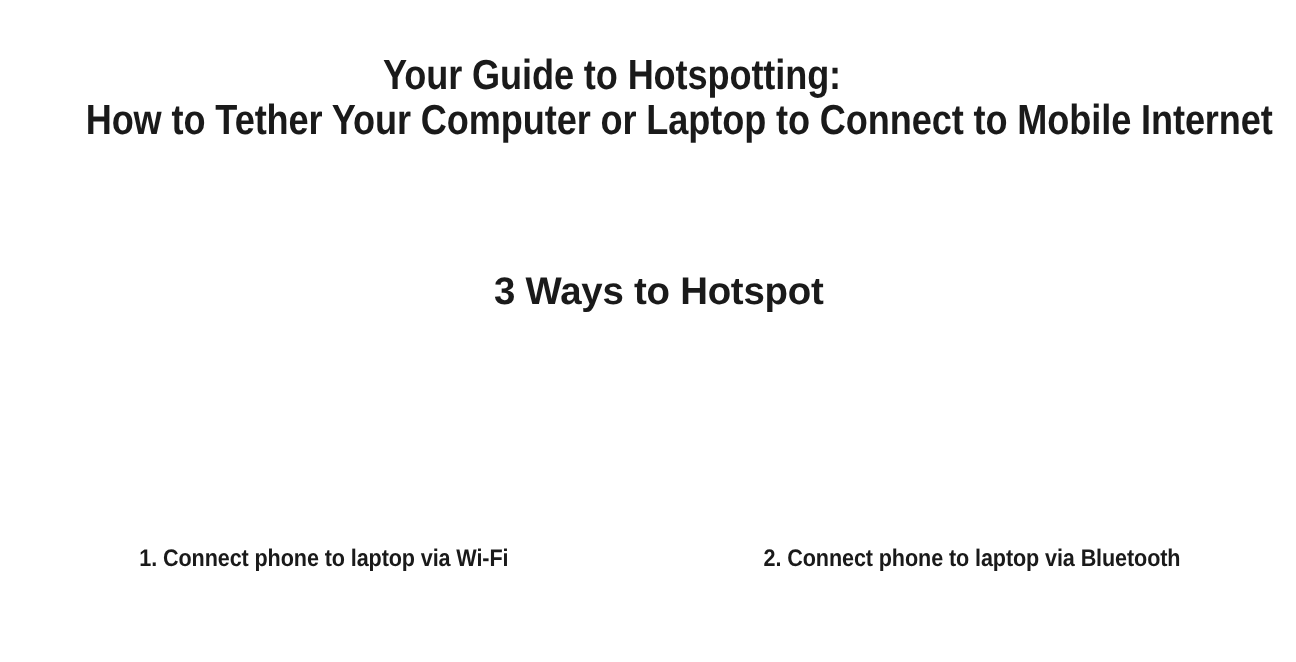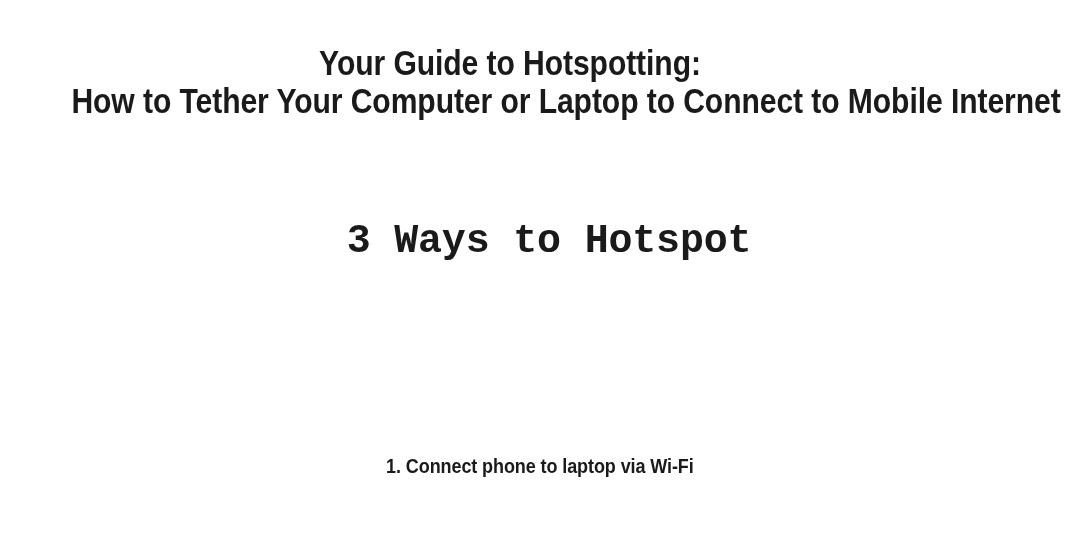--- a/index.html
+++ b/index.html
@@ -45,29 +45,28 @@
   }
 
   
   .section-heading {
     position: absolute;
     top: 222px;
     left: 0;
     width: 1080px;
     text-align: center;
     font-weight: 700;
-    font-size: 40px;
+    font-size: 32px;
     line-height: 40px;
     letter-spacing: -0.2px;
     color: #1a1a1a;
     white-space: nowrap;
     
     padding-left: 18px;
     box-sizing: border-box;
-    font-family: Liberation Mono, monospace;
   }
 
   
   .methods {
     position: absolute;
     top: 280px;
     left: 0;
     width: 1080px;
     height: 232px;
     display: flex;
@@ -113,17 +112,21 @@
 
   <div class="section-heading">3 Ways to Hotspot</div>
 
   <div class="methods">
 
     <div class="method-col">
       <div class="method-figure"></div>
       <div class="method-caption">1. Connect phone to laptop via Wi-Fi</div>
     </div>
 
+    <div class="method-col">
+      <div class="method-figure"></div>
+      <div class="method-caption">2. Connect phone to laptop via Bluetooth</div>
+    </div>
 
 
   </div>
 
 </div>
 
 </body></html>

